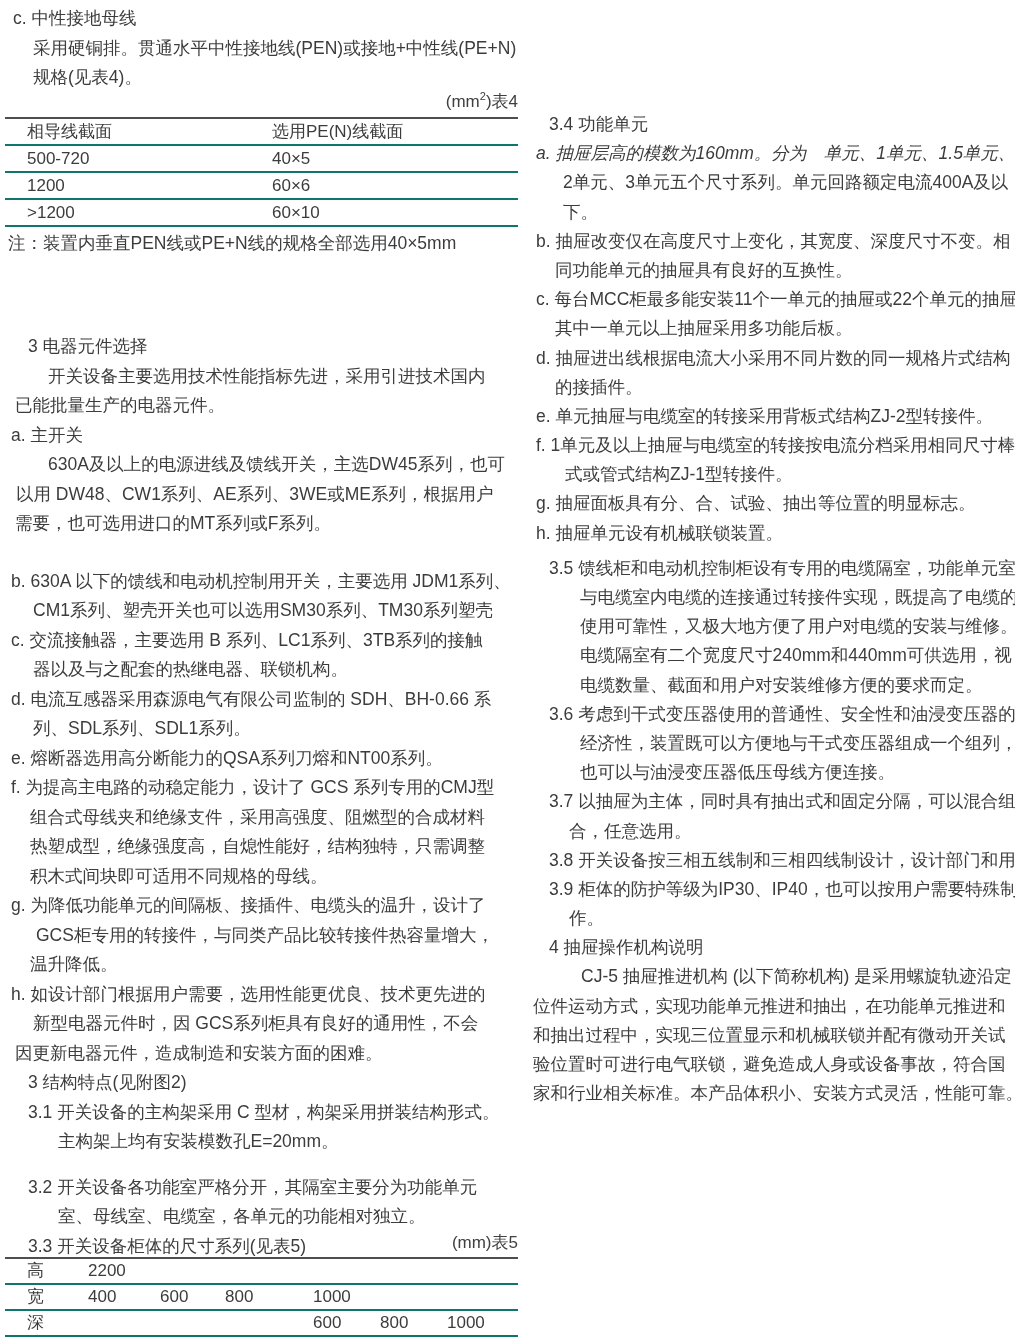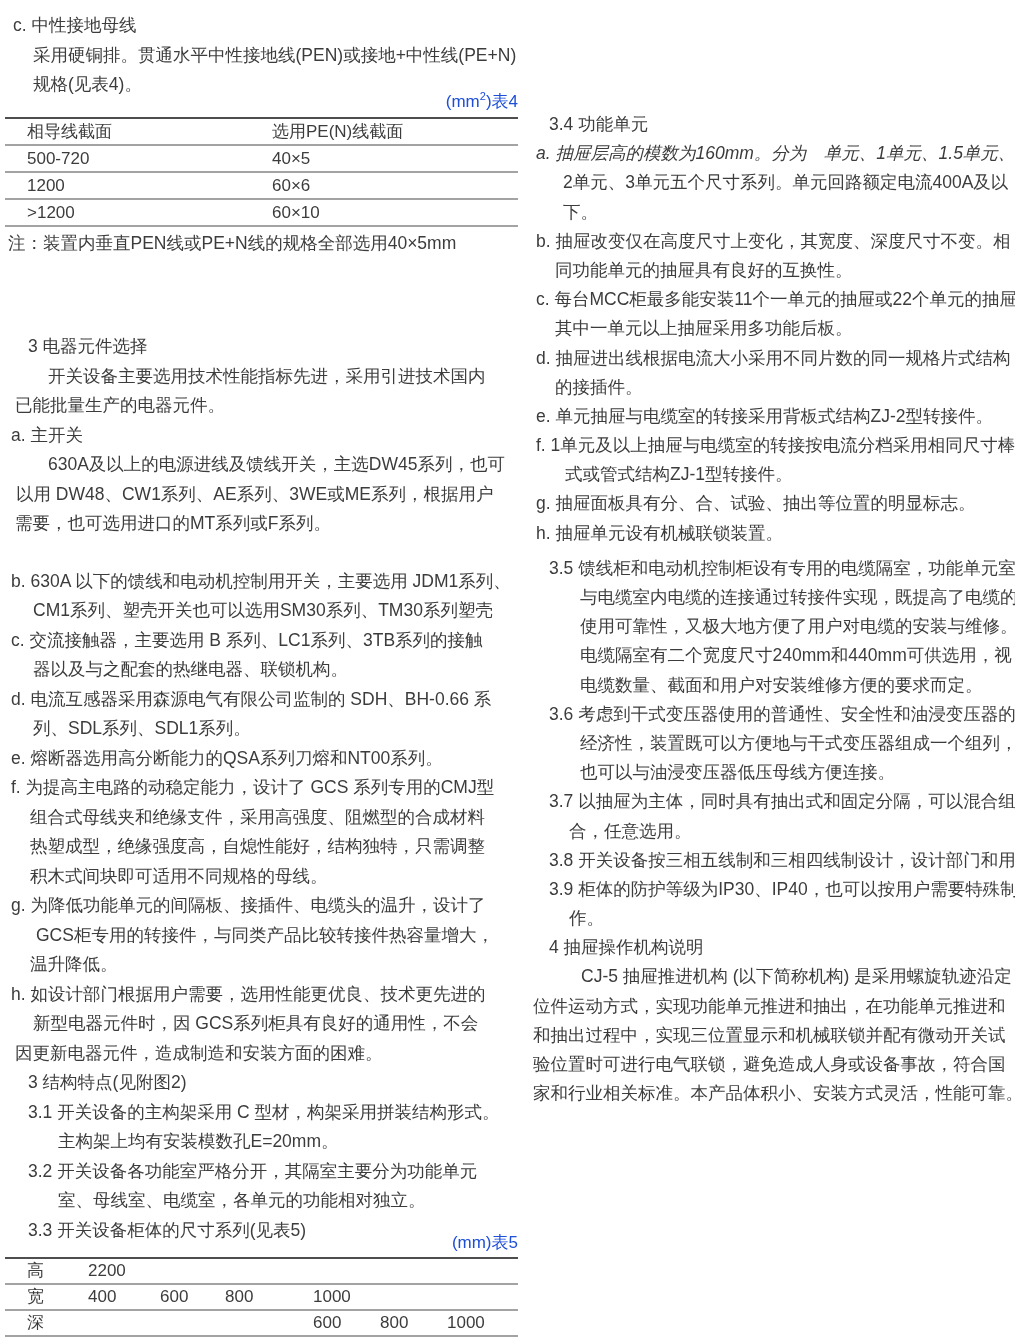--- a/index.html
+++ b/index.html
@@ -13,49 +13,49 @@
     color: #3c3c3c;
   }
   .abs { position: absolute; }
   .line {
     white-space: pre;
     font-size: 17.5px;
     height: 29.5px;
     line-height: 29.5px;
     color: #3c3c3c;
   }
-  #intro-lines { top: 11px; left: 8px; width: 512px; }
+  #intro-lines { top: 4px; left: 8px; width: 512px; }
   #left-lines { top: 332px; left: 8px; width: 512px; }
   #right-lines { top: 110px; left: 533px; width: 482px; }
   #right-lines .line { height: 29.2px; line-height: 29.2px; }
 
   .unit-label {
     left: 8px; width: 510px;
     text-align: right;
     font-size: 17px;
-    color: #1d4ed8;
+    color: #404040;
     white-space: pre;
   }
   .unit-label sup { font-size: 11px; }
   #t4-label { top: 90px; }
   #t5-label { top: 1231px; }
 
   .doc-table {
     left: 5px; width: 513px;
     border-top: 2px solid #4e4e4e;
     box-sizing: border-box;
   }
   #table4 { top: 117px; }
   #table5 { top: 1257px; }
   .t-row {
     display: flex;
     align-items: center;
     height: 25px;
     line-height: 25px;
-    border-bottom: 2px solid #a3a3a3;
+    border-bottom: 2px solid #0f766e;
     padding-left: 22px;
     font-size: 17px;
     white-space: pre;
   }
   #table5 .t-row { height: 24px; line-height: 24px; }
   .t4-c1 { width: 245px; flex: 0 0 245px; }
   .t4-c2 { flex: 1; }
   .t5-label { width: 61px; flex: 0 0 61px; }
   .t5-c0 { width: 72px; flex: 0 0 72px; }
   .t5-c1 { width: 65px; flex: 0 0 65px; }
@@ -114,21 +114,21 @@
       <div class="line" style="padding-left: 22px;">积木式间块即可适用不同规格的母线。</div>
       <div class="line" style="padding-left: 3px;">g. 为降低功能单元的间隔板、接插件、电缆头的温升，设计了</div>
       <div class="line" style="padding-left: 28px;">GCS柜专用的转接件，与同类产品比较转接件热容量增大，</div>
       <div class="line" style="padding-left: 22px;">温升降低。</div>
       <div class="line" style="padding-left: 3px;">h. 如设计部门根据用户需要，选用性能更优良、技术更先进的</div>
       <div class="line" style="padding-left: 25px;">新型电器元件时，因 GCS系列柜具有良好的通用性，不会</div>
       <div class="line" style="padding-left: 7px;">因更新电器元件，造成制造和安装方面的困难。</div>
       <div class="line" style="padding-left: 20px;">3 结构特点(见附图2)</div>
       <div class="line" style="padding-left: 20px;">3.1 开关设备的主构架采用 C 型材，构架采用拼装结构形式。</div>
       <div class="line" style="padding-left: 50px;">主构架上均有安装模数孔E=20mm。</div>
-      <div class="line" style="padding-left: 20px;">3.2 开关设备各功能室严格分开，其隔室主要分为功能单元</div>
+      <div class="line" style="padding-left: 20px; margin-top: 16px;">3.2 开关设备各功能室严格分开，其隔室主要分为功能单元</div>
       <div class="line" style="padding-left: 50px;">室、母线室、电缆室，各单元的功能相对独立。</div>
       <div class="line" style="padding-left: 20px;">3.3 开关设备柜体的尺寸系列(见表5)</div>
     </div>
 
   <div class="abs unit-label" id="t5-label">(mm)表5</div>
 
   <div class="abs doc-table" id="table5">
       <div class="t-row"><span class="t5-label">高</span><span class="t5-c0">2200</span><span class="t5-c1"></span><span class="t5-c2"></span><span class="t5-c3"></span><span class="t5-c4"></span><span class="t5-c5"></span></div>
       <div class="t-row"><span class="t5-label">宽</span><span class="t5-c0">400</span><span class="t5-c1">600</span><span class="t5-c2">800</span><span class="t5-c3">1000</span><span class="t5-c4"></span><span class="t5-c5"></span></div>
       <div class="t-row"><span class="t5-label">深</span><span class="t5-c0"></span><span class="t5-c1"></span><span class="t5-c2"></span><span class="t5-c3">600</span><span class="t5-c4">800</span><span class="t5-c5">1000</span></div>

